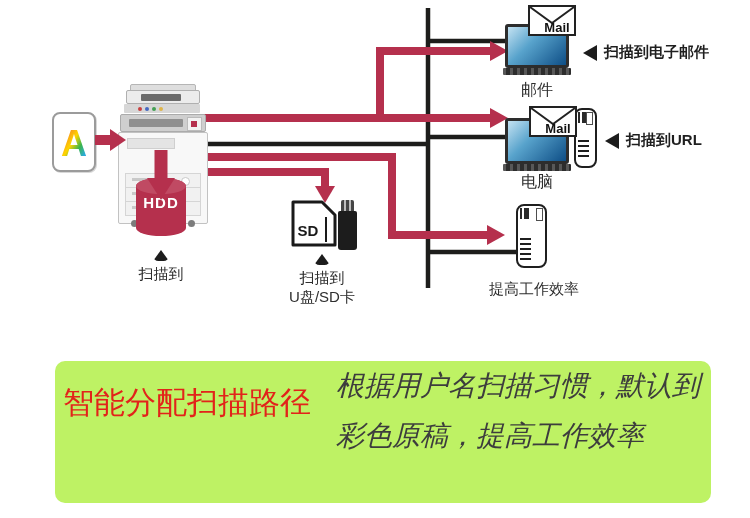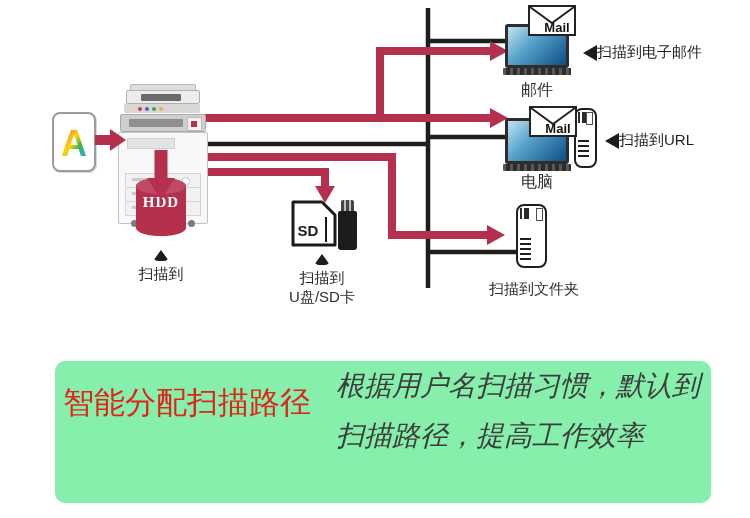--- a/index.html
+++ b/index.html
@@ -30,21 +30,21 @@
   .p-logo{position:absolute;right:4px;top:3px;width:6px;height:6px;background:#b5304d;}
   .p-body{position:absolute;left:0;top:48px;width:88px;height:90px;background:#f8f8f8;border:1px solid #c2c2c2;border-radius:2px;}
   .p-out{position:absolute;left:8px;top:5px;width:46px;height:9px;background:#e4e4e4;border:1px solid #cfcfcf;}
   .p-tray{position:absolute;left:6px;width:74px;height:13px;background:#f1f1f1;border:1px solid #d5d5d5;}
   .p-handle{position:absolute;left:6px;top:4px;width:16px;height:3px;background:#c9c9c9;}
   .p-knob{position:absolute;right:10px;top:3px;width:7px;height:7px;border:1px solid #c9c9c9;border-radius:50%;background:#fff;}
   .p-wheel{position:absolute;bottom:-4px;width:7px;height:7px;background:#7c7c7c;border-radius:50%;}
 
   
   .hdd{left:136px;top:178px;width:50px;height:58px;z-index:4;}
-  .hdd-label{position:absolute;left:0;top:16px;width:50px;text-align:center;color:#fff;font-size:15px;font-weight:bold;letter-spacing:1px;font-family:Liberation Serif, serif;}
+  .hdd-label{position:absolute;left:0;top:16px;width:50px;text-align:center;color:#fff;font-size:15px;font-weight:bold;letter-spacing:1px;}
   .tri-up{width:0;height:0;border-left:8px solid transparent;border-right:8px solid transparent;border-bottom:11px solid #1c1c1c;z-index:2;}
   .caption{text-align:center;font-size:15px;line-height:19px;color:#2e2e2e;z-index:2;}
   .hdd-tri{left:153px;top:250px;}
   .hdd-cap{left:116px;top:264px;width:90px;}
 
   
   .sd-card{left:291px;top:200px;z-index:2;}
   .usb{left:338px;top:200px;z-index:2;}
   .usb-cap{width:13px;height:11px;background:#454545;margin-left:3px;border-radius:2px 2px 0 0;
            background-image:linear-gradient(90deg,transparent 3px,#bdbdbd 3px,#bdbdbd 5px,transparent 5px,transparent 8px,#bdbdbd 8px,#bdbdbd 10px,transparent 10px);}
@@ -58,21 +58,21 @@
   .keyboard{background:#2d2d2d;border-radius:1px;z-index:2;
             background-image:repeating-linear-gradient(90deg,#585858 0 3px,#2d2d2d 3px 7px);}
   .envelope{z-index:3;}
   .tower{background:#fff;border:2px solid #1f1f1f;box-sizing:border-box;z-index:2;}
   .bay-dark{position:absolute;left:2px;top:2px;width:9px;height:11px;background:#2a2a2a;
             background-image:linear-gradient(90deg,transparent 2px,#fff 2px,#fff 4px,transparent 4px);}
   .bay-light{position:absolute;right:2px;top:2px;width:7px;height:13px;border:1px solid #4e4e4e;box-sizing:border-box;}
   .vents{position:absolute;left:2px;width:11px;background:repeating-linear-gradient(180deg,#1f1f1f 0 2px,transparent 2px 5px);}
 
   .dev-label{text-align:center;font-size:16px;color:#2e2e2e;z-index:2;}
-  .callout{display:flex;align-items:center;z-index:2;}
+  .callout{display:flex;align-items:center;gap:7px;z-index:2;font-weight:bold;}
   .tri-left{width:0;height:0;border-top:8px solid transparent;border-bottom:8px solid transparent;border-right:14px solid #1c1c1c;}
   .callout-text{font-size:15px;color:#1f1f1f;white-space:nowrap;}
 
   
   .email-monitor{left:505px;top:24px;width:64px;height:44px;}
   .email-kb{left:503px;top:68px;width:68px;height:7px;}
   .email-env{left:528px;top:5px;}
   .email-label{left:503px;top:80px;width:68px;}
   .email-callout{left:583px;top:43px;}
 
@@ -85,21 +85,21 @@
   .pc-label{left:503px;top:172px;width:68px;}
   .pc-callout{left:605px;top:131px;}
 
   
   .fs-tower{left:516px;top:204px;width:31px;height:64px;}
   .fs-tower .vents{top:32px;height:22px;}
   .fs-label{left:478px;top:280px;width:112px;font-size:15px;}
   .fs-callout{left:558px;top:227px;}
 
   
-  .panel{left:55px;top:361px;width:656px;height:142px;background:#86efac;border-radius:10px;z-index:2;}
+  .panel{left:55px;top:361px;width:656px;height:142px;background:#bef264;border-radius:10px;z-index:2;}
   .panel-title{position:absolute;left:8px;top:17px;font-size:31px;line-height:50px;color:#e2231a;white-space:nowrap;}
   .panel-body{position:absolute;left:281px;top:0;font-size:28px;line-height:50px;color:#3d3d3d;white-space:nowrap;font-style:italic;}
 </style>
 </head>
 <body>
 
 <div class="stage">
 
   <svg id="wires-under" width="750" height="360" viewBox="0 0 750 360">
 
@@ -235,30 +235,30 @@
   <div class="abs callout pc-callout">
     <span class="tri-left"></span>
     <span class="callout-text">扫描到URL</span>
   </div>
 
   <div class="abs tower fs-tower">
     <div class="bay-dark"></div>
       <div class="bay-light"></div>
       <div class="vents"></div>
   </div>
-  <div class="abs dev-label fs-label">扫描到文件夹</div>
+  <div class="abs dev-label fs-label">提高工作效率</div>
 
   <svg id="wires-over" width="750" height="360" viewBox="0 0 750 360">
     <path d="M95 140 H110" stroke="#b5304d" stroke-width="10" fill="none"></path>
     <polygon points="110,129 126,140 110,151" fill="#b5304d"></polygon>
     <path d="M161 150 V178" stroke="#b5304d" stroke-width="13" fill="none"></path>
     <polygon points="147,178 175,178 161,200" fill="#b5304d"></polygon>
   </svg>
 
   <div class="abs panel">
     <div class="panel-title">智能分配扫描路径</div>
     <div class="panel-body">
       <div>根据用户名扫描习惯，默认到</div>
-      <div>扫描路径，提高工作效率</div>
+      <div>彩色原稿，提高工作效率</div>
     </div>
   </div>
 
 </div>
 
 </body></html>

